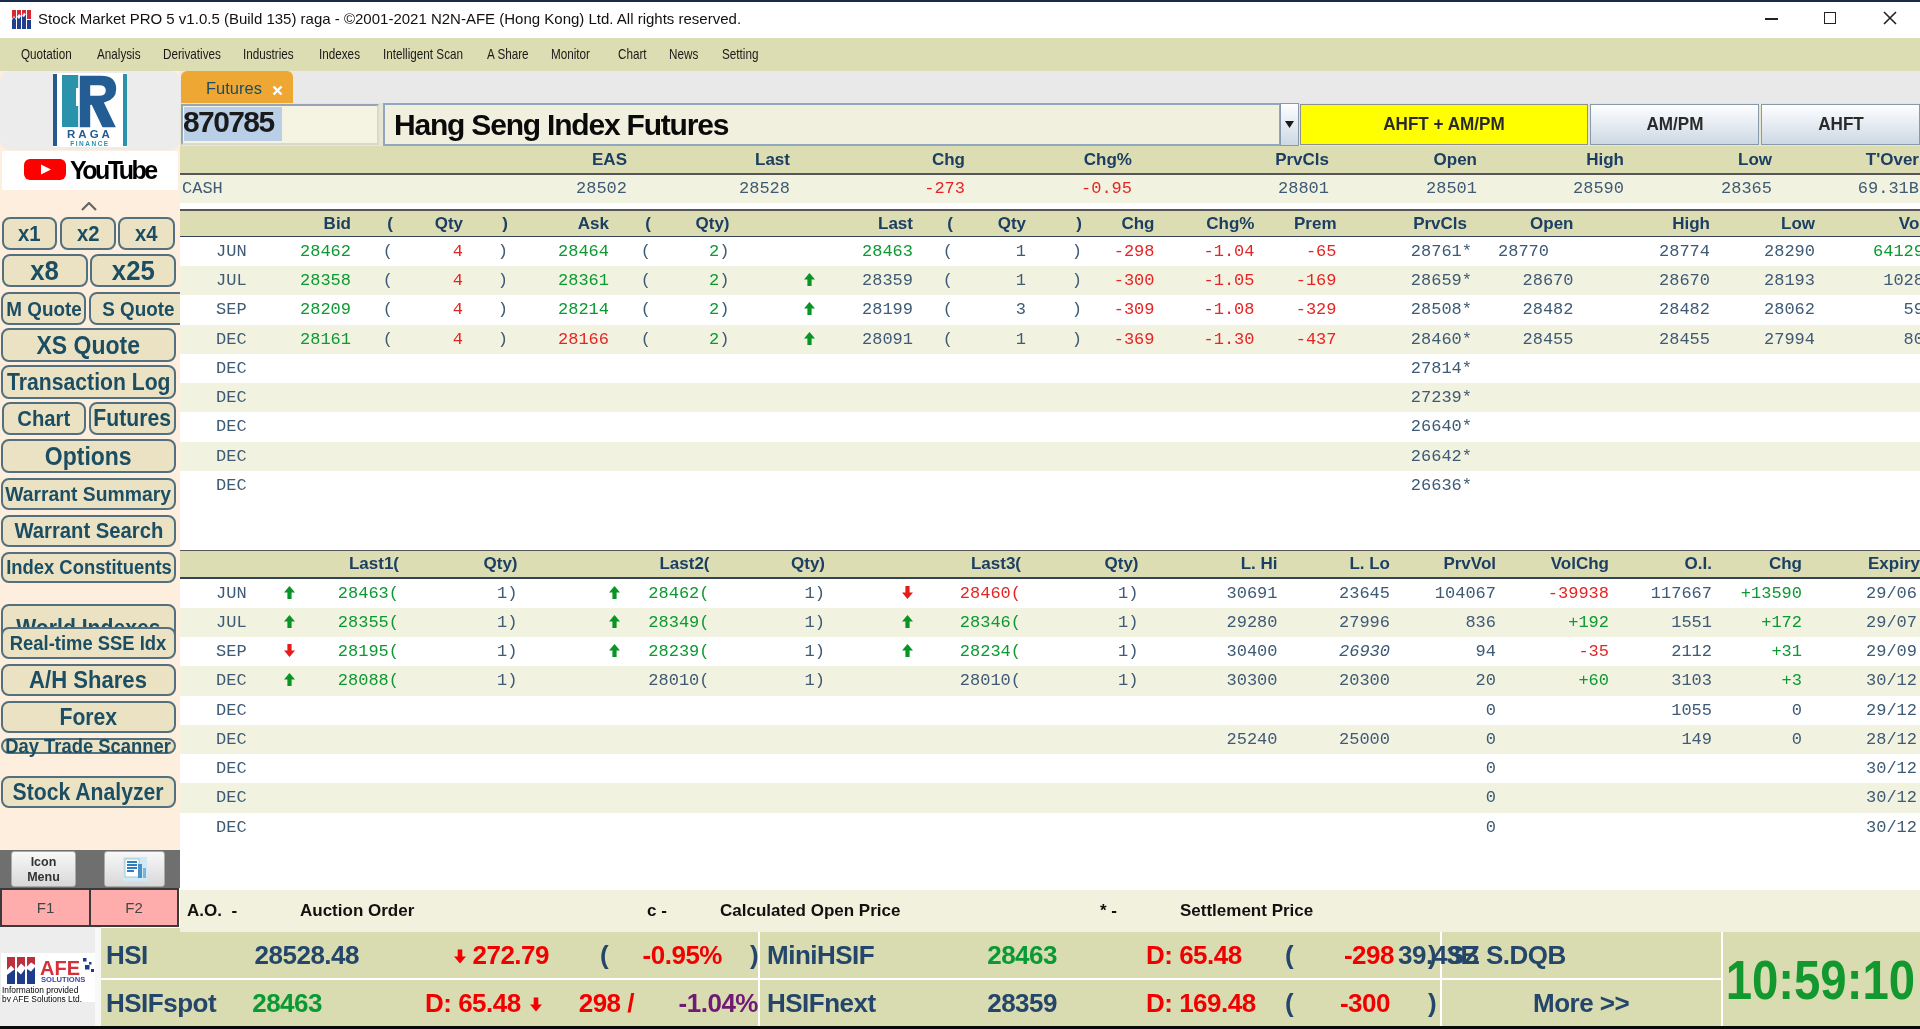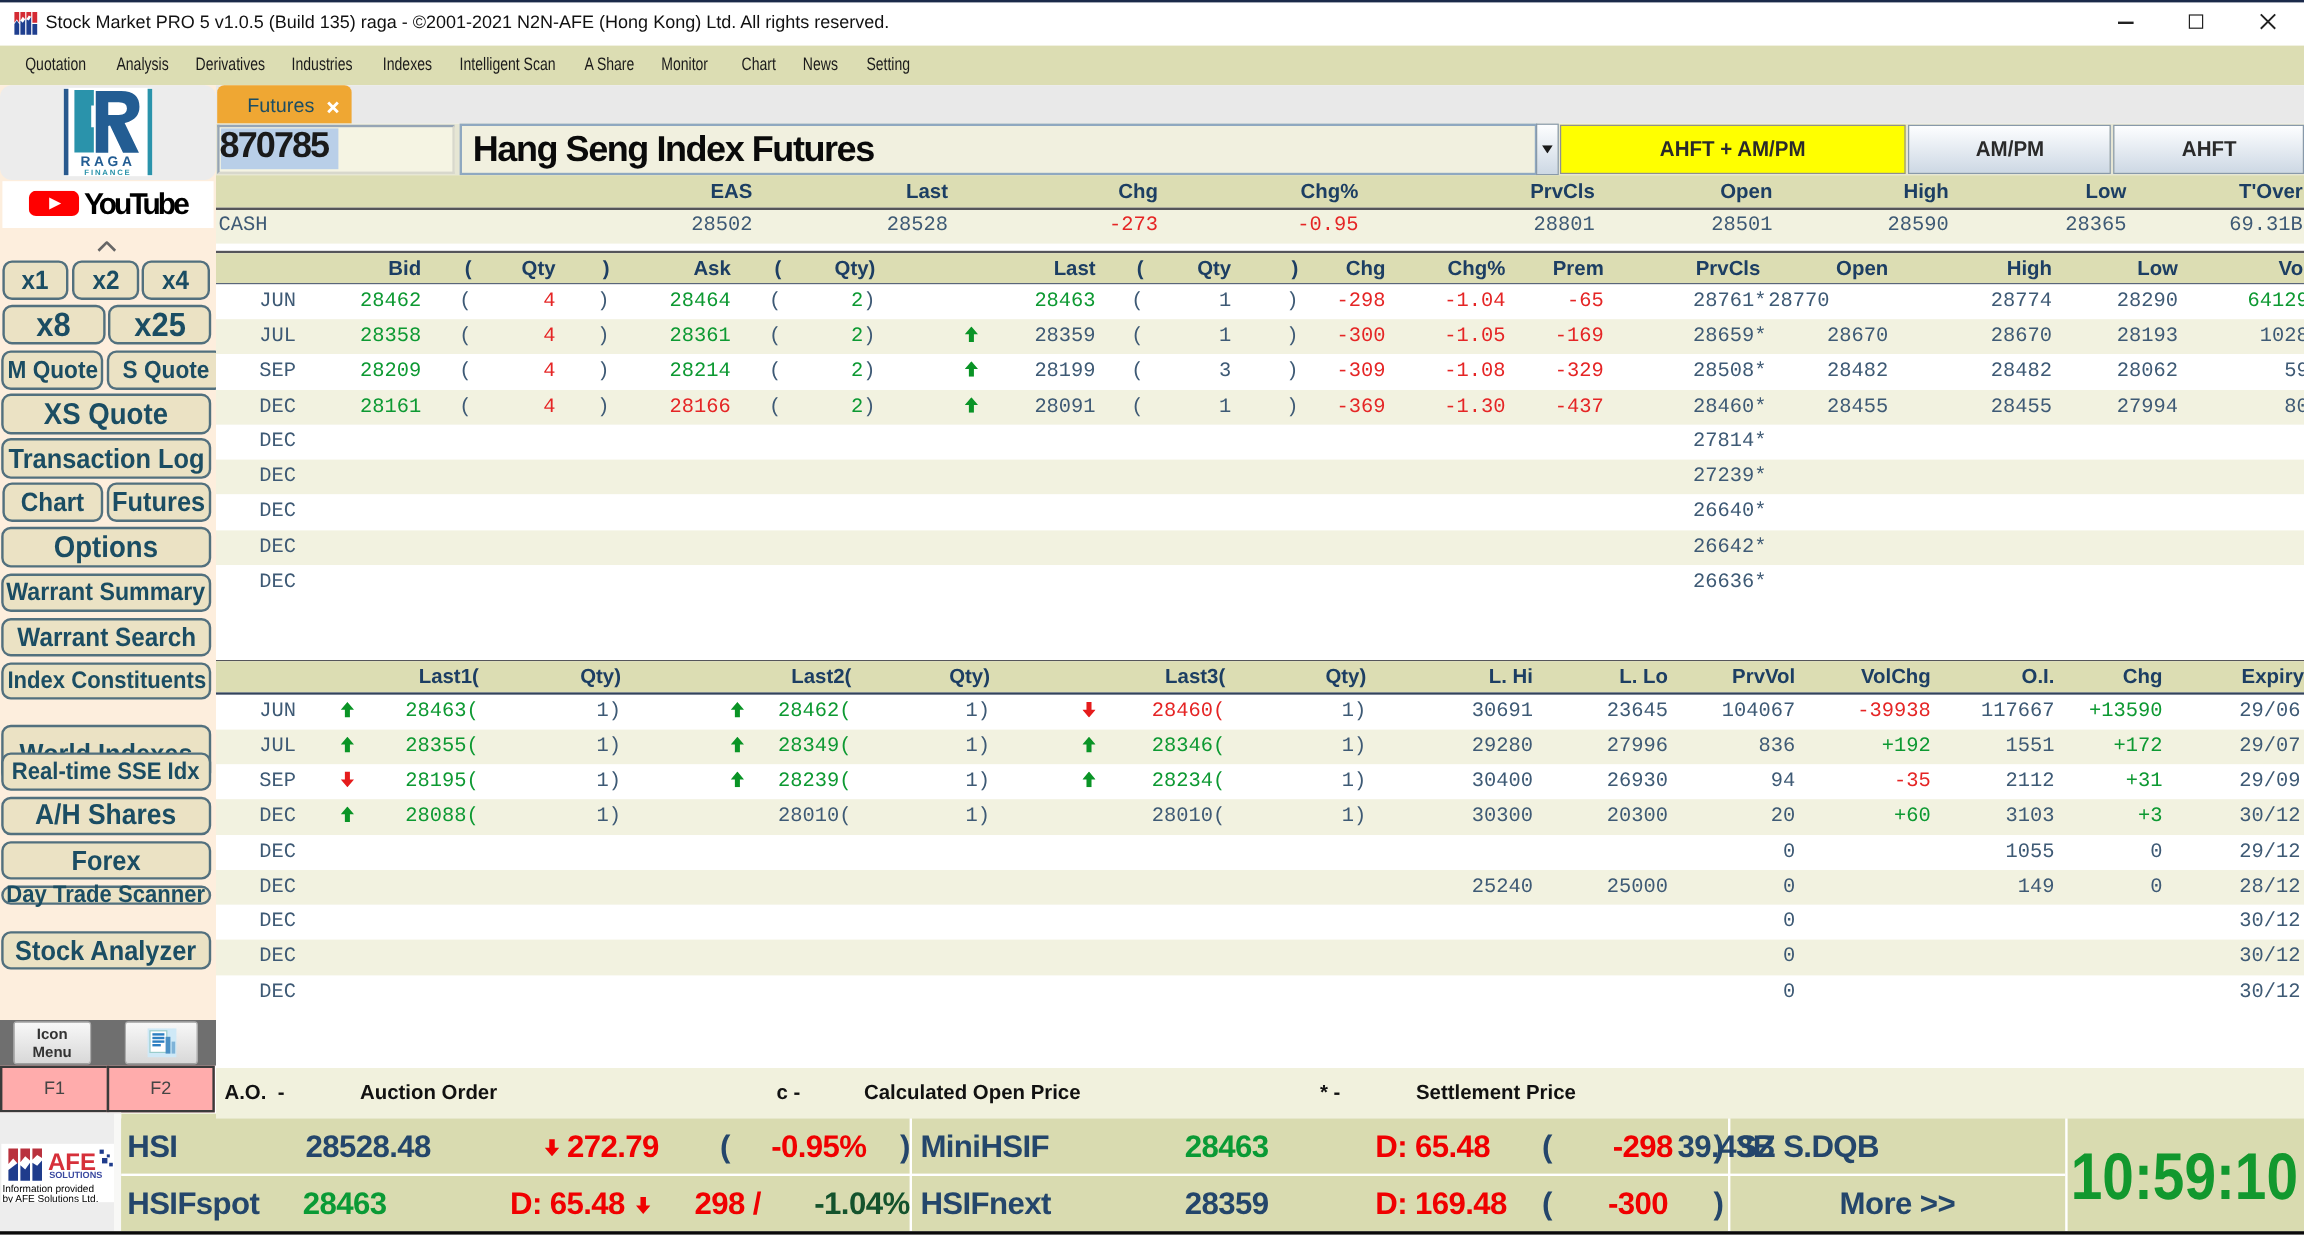--- a/index.html
+++ b/index.html
@@ -237,21 +237,21 @@
 <div class="mono" style="position:absolute;right:1269px;top:237.0px;width:30px;height:29.22px;text-align:right;line-height:29.22px;white-space:nowrap;">(</div>
 <div class="mono" style="position:absolute;right:1190.5px;top:237.0px;width:60px;height:29.22px;text-align:right;line-height:29.22px;white-space:nowrap;"><span class="grn">2</span>)</div>
 <div class="mono grn" style="position:absolute;right:1007px;top:237.0px;width:100px;height:29.22px;text-align:right;line-height:29.22px;white-space:nowrap;">28463</div>
 <div class="mono" style="position:absolute;right:967px;top:237.0px;width:30px;height:29.22px;text-align:right;line-height:29.22px;white-space:nowrap;">(</div>
 <div class="mono" style="position:absolute;right:894px;top:237.0px;width:60px;height:29.22px;text-align:right;line-height:29.22px;white-space:nowrap;">1</div>
 <div class="mono" style="position:absolute;right:838px;top:237.0px;width:30px;height:29.22px;text-align:right;line-height:29.22px;white-space:nowrap;">)</div>
 <div class="mono red" style="position:absolute;right:765.5px;top:237.0px;width:90px;height:29.22px;text-align:right;line-height:29.22px;white-space:nowrap;">-298</div>
 <div class="mono red" style="position:absolute;right:665.5px;top:237.0px;width:90px;height:29.22px;text-align:right;line-height:29.22px;white-space:nowrap;">-1.04</div>
 <div class="mono red" style="position:absolute;right:583.5px;top:237.0px;width:90px;height:29.22px;text-align:right;line-height:29.22px;white-space:nowrap;">-65</div>
 <div class="mono" style="position:absolute;right:448px;top:237.0px;width:110px;height:29.22px;text-align:right;line-height:29.22px;white-space:nowrap;">28761*</div>
-<div class="mono" style="position:absolute;right:346.5px;top:237.0px;width:100px;height:34px;text-align:left;line-height:29.22px;white-space:nowrap;">28770</div>
+<div class="mono" style="position:absolute;right:346.5px;top:237.0px;width:100px;height:34px;text-align:center;line-height:29.22px;white-space:nowrap;">28770</div>
 <div class="mono" style="position:absolute;right:210px;top:237.0px;width:100px;height:29.22px;text-align:right;line-height:29.22px;white-space:nowrap;">28774</div>
 <div class="mono" style="position:absolute;right:105px;top:237.0px;width:100px;height:29.22px;text-align:right;line-height:29.22px;white-space:nowrap;">28290</div>
 <div class="mono grn" style="position:absolute;right:-4px;top:237.0px;width:100px;height:29.22px;text-align:right;line-height:29.22px;white-space:nowrap;">64129</div>
 <div style="position:absolute;left:180px;top:266.22px;width:1740px;height:29.22px;background:#f2f2e0"></div>
 <div class="mono" style="position:absolute;left:216px;top:266.22px;width:50px;height:29.22px;line-height:29.22px;white-space:nowrap;">JUL</div>
 <div class="mono grn" style="position:absolute;right:1569px;top:266.22px;width:100px;height:29.22px;text-align:right;line-height:29.22px;white-space:nowrap;">28358</div>
 <div class="mono" style="position:absolute;right:1527px;top:266.22px;width:30px;height:29.22px;text-align:right;line-height:29.22px;white-space:nowrap;">(</div>
 <div class="mono red" style="position:absolute;right:1457px;top:266.22px;width:60px;height:29.22px;text-align:right;line-height:29.22px;white-space:nowrap;">4</div>
 <div class="mono" style="position:absolute;right:1412px;top:266.22px;width:30px;height:29.22px;text-align:right;line-height:29.22px;white-space:nowrap;">)</div>
 <div class="mono grn" style="position:absolute;right:1311px;top:266.22px;width:100px;height:29.22px;text-align:right;line-height:29.22px;white-space:nowrap;">28361</div>
@@ -410,21 +410,21 @@
       <path d="M5.5 0 L11 6.5 H7.6 V13 H3.4 V6.5 H0 Z" fill="#0a9426"></path>
     </svg></div>
 <div class="mono grn" style="position:absolute;right:1210.5px;top:637.24px;width:110px;height:29.22px;text-align:right;line-height:29.22px;white-space:nowrap;">28239(</div>
 <div class="mono" style="position:absolute;right:1095px;top:637.24px;width:60px;height:29.22px;text-align:right;line-height:29.22px;white-space:nowrap;">1)</div>
 <div class="mono" style="position:absolute;right:1007px;top:637.24px;width:30px;height:29.22px;text-align:right;line-height:29.22px;white-space:nowrap;"><svg width="11" height="13" viewBox="0 0 11 13" style="vertical-align:-1px">
       <path d="M5.5 0 L11 6.5 H7.6 V13 H3.4 V6.5 H0 Z" fill="#0a9426"></path>
     </svg></div>
 <div class="mono grn" style="position:absolute;right:899px;top:637.24px;width:110px;height:29.22px;text-align:right;line-height:29.22px;white-space:nowrap;">28234(</div>
 <div class="mono" style="position:absolute;right:781.5px;top:637.24px;width:60px;height:29.22px;text-align:right;line-height:29.22px;white-space:nowrap;">1)</div>
 <div class="mono" style="position:absolute;right:642.5px;top:637.24px;width:100px;height:29.22px;text-align:right;line-height:29.22px;white-space:nowrap;">30400</div>
-<div class="mono" style="position:absolute;right:530px;top:637.24px;width:100px;height:14px;text-align:right;line-height:29.22px;white-space:nowrap;">26930</div>
+<div class="mono" style="position:absolute;right:530px;top:637.24px;width:100px;height:14px;text-align:right;line-height:29.22px;white-space:nowrap;font-style:italic;">26930</div>
 <div class="mono" style="position:absolute;right:424px;top:637.24px;width:100px;height:29.22px;text-align:right;line-height:29.22px;white-space:nowrap;">94</div>
 <div class="mono red" style="position:absolute;right:311px;top:637.24px;width:100px;height:29.22px;text-align:right;line-height:29.22px;white-space:nowrap;">-35</div>
 <div class="mono" style="position:absolute;right:208px;top:637.24px;width:100px;height:29.22px;text-align:right;line-height:29.22px;white-space:nowrap;">2112</div>
 <div class="mono grn" style="position:absolute;right:118px;top:637.24px;width:100px;height:29.22px;text-align:right;line-height:29.22px;white-space:nowrap;">+31</div>
 <div class="mono" style="position:absolute;right:3px;top:637.24px;width:100px;height:29.22px;text-align:right;line-height:29.22px;white-space:nowrap;">29/09</div>
 <div style="position:absolute;left:180px;top:666.4599999999999px;width:1740px;height:29.22px;background:#f2f2e0"></div>
 <div class="mono" style="position:absolute;left:216px;top:666.4599999999999px;width:50px;height:29.22px;line-height:29.22px;white-space:nowrap;">DEC</div>
 <div class="mono" style="position:absolute;right:1625px;top:666.4599999999999px;width:30px;height:29.22px;text-align:right;line-height:29.22px;white-space:nowrap;"><svg width="11" height="13" viewBox="0 0 11 13" style="vertical-align:-1px">
       <path d="M5.5 0 L11 6.5 H7.6 V13 H3.4 V6.5 H0 Z" fill="#0a9426"></path>
     </svg></div>
@@ -497,21 +497,21 @@
 <div style="position:absolute;left:1428px;top:932px;width:400px;height:46px;line-height:46px;white-space:nowrap;font-weight:bold;font-size:26px;letter-spacing:-0.5px;color:#24466b">)</div>
 <div style="position:absolute;left:1447px;top:932px;width:400px;height:46px;line-height:46px;white-space:nowrap;font-weight:bold;font-size:26px;letter-spacing:-0.5px;color:#24466b">SZ S.DQB</div>
 <div style="position:absolute;right:222px;top:932px;width:300px;height:46px;text-align:left;line-height:46px;white-space:nowrap;font-weight:bold;font-size:26px;letter-spacing:-0.5px;color:#24466b">39.43B</div>
 <div style="position:absolute;left:106px;top:980px;width:400px;height:46px;line-height:46px;white-space:nowrap;font-weight:bold;font-size:26px;letter-spacing:-0.5px;color:#24466b">HSIFspot</div>
 <div style="position:absolute;right:1598px;top:980px;width:300px;height:46px;text-align:right;line-height:46px;white-space:nowrap;font-weight:bold;font-size:26px;letter-spacing:-0.5px;color:#0a9a35">28463</div>
 <div style="position:absolute;left:425px;top:980px;width:400px;height:46px;line-height:46px;white-space:nowrap;font-weight:bold;font-size:26px;letter-spacing:-0.5px;color:#f00000">D:&nbsp;65.48</div>
 <div style="position:absolute;left:530px;top:980px;width:400px;height:46px;line-height:46px;white-space:nowrap;font-weight:bold;font-size:26px;letter-spacing:-0.5px;color:#f00000"><svg width="12" height="15" viewBox="0 0 11 13">
       <path d="M5.5 13 L0 6.5 H3.4 V0 H7.6 V6.5 H11 Z" fill="#f00000"></path>
     </svg></div>
 <div style="position:absolute;right:1286px;top:980px;width:300px;height:46px;text-align:right;line-height:46px;white-space:nowrap;font-weight:bold;font-size:26px;letter-spacing:-0.5px;color:#f00000">298 /</div>
-<div style="position:absolute;right:1162px;top:980px;width:300px;height:46px;text-align:right;line-height:46px;white-space:nowrap;font-weight:bold;font-size:26px;letter-spacing:-0.5px;color:#14532d">-1.04%</div>
+<div style="position:absolute;right:1162px;top:980px;width:300px;height:46px;text-align:right;line-height:46px;white-space:nowrap;font-weight:bold;font-size:26px;letter-spacing:-0.5px;color:#701a75">-1.04%</div>
 <div style="position:absolute;left:767px;top:980px;width:400px;height:46px;line-height:46px;white-space:nowrap;font-weight:bold;font-size:26px;letter-spacing:-0.5px;color:#24466b">HSIFnext</div>
 <div style="position:absolute;right:863px;top:980px;width:300px;height:46px;text-align:right;line-height:46px;white-space:nowrap;font-weight:bold;font-size:26px;letter-spacing:-0.5px;color:#24466b">28359</div>
 <div style="position:absolute;left:1146px;top:980px;width:400px;height:46px;line-height:46px;white-space:nowrap;font-weight:bold;font-size:26px;letter-spacing:-0.5px;color:#f00000">D:&nbsp;169.48</div>
 <div style="position:absolute;left:1285px;top:980px;width:400px;height:46px;line-height:46px;white-space:nowrap;font-weight:bold;font-size:26px;letter-spacing:-0.5px;color:#24466b">(</div>
 <div style="position:absolute;right:530px;top:980px;width:300px;height:46px;text-align:right;line-height:46px;white-space:nowrap;font-weight:bold;font-size:26px;letter-spacing:-0.5px;color:#f00000">-300</div>
 <div style="position:absolute;left:1428px;top:980px;width:400px;height:46px;line-height:46px;white-space:nowrap;font-weight:bold;font-size:26px;letter-spacing:-0.5px;color:#24466b">)</div>
 <div style="position:absolute;left:1533px;top:980px;width:400px;height:46px;line-height:46px;white-space:nowrap;font-weight:bold;font-size:26px;letter-spacing:-0.5px;color:#24466b">More &gt;&gt;</div>
 <div style="position:absolute;right:5px;top:951px;width:230px;height:58px;text-align:right;font-size:55px;font-weight:bold;color:#12982e;line-height:58px;transform:scaleX(.86);transform-origin:right center">10:59:10</div>
 <div style="position:absolute;left:0;top:1026px;width:1920px;height:3px;background:#0a0a0a"></div>
 </body></html>

